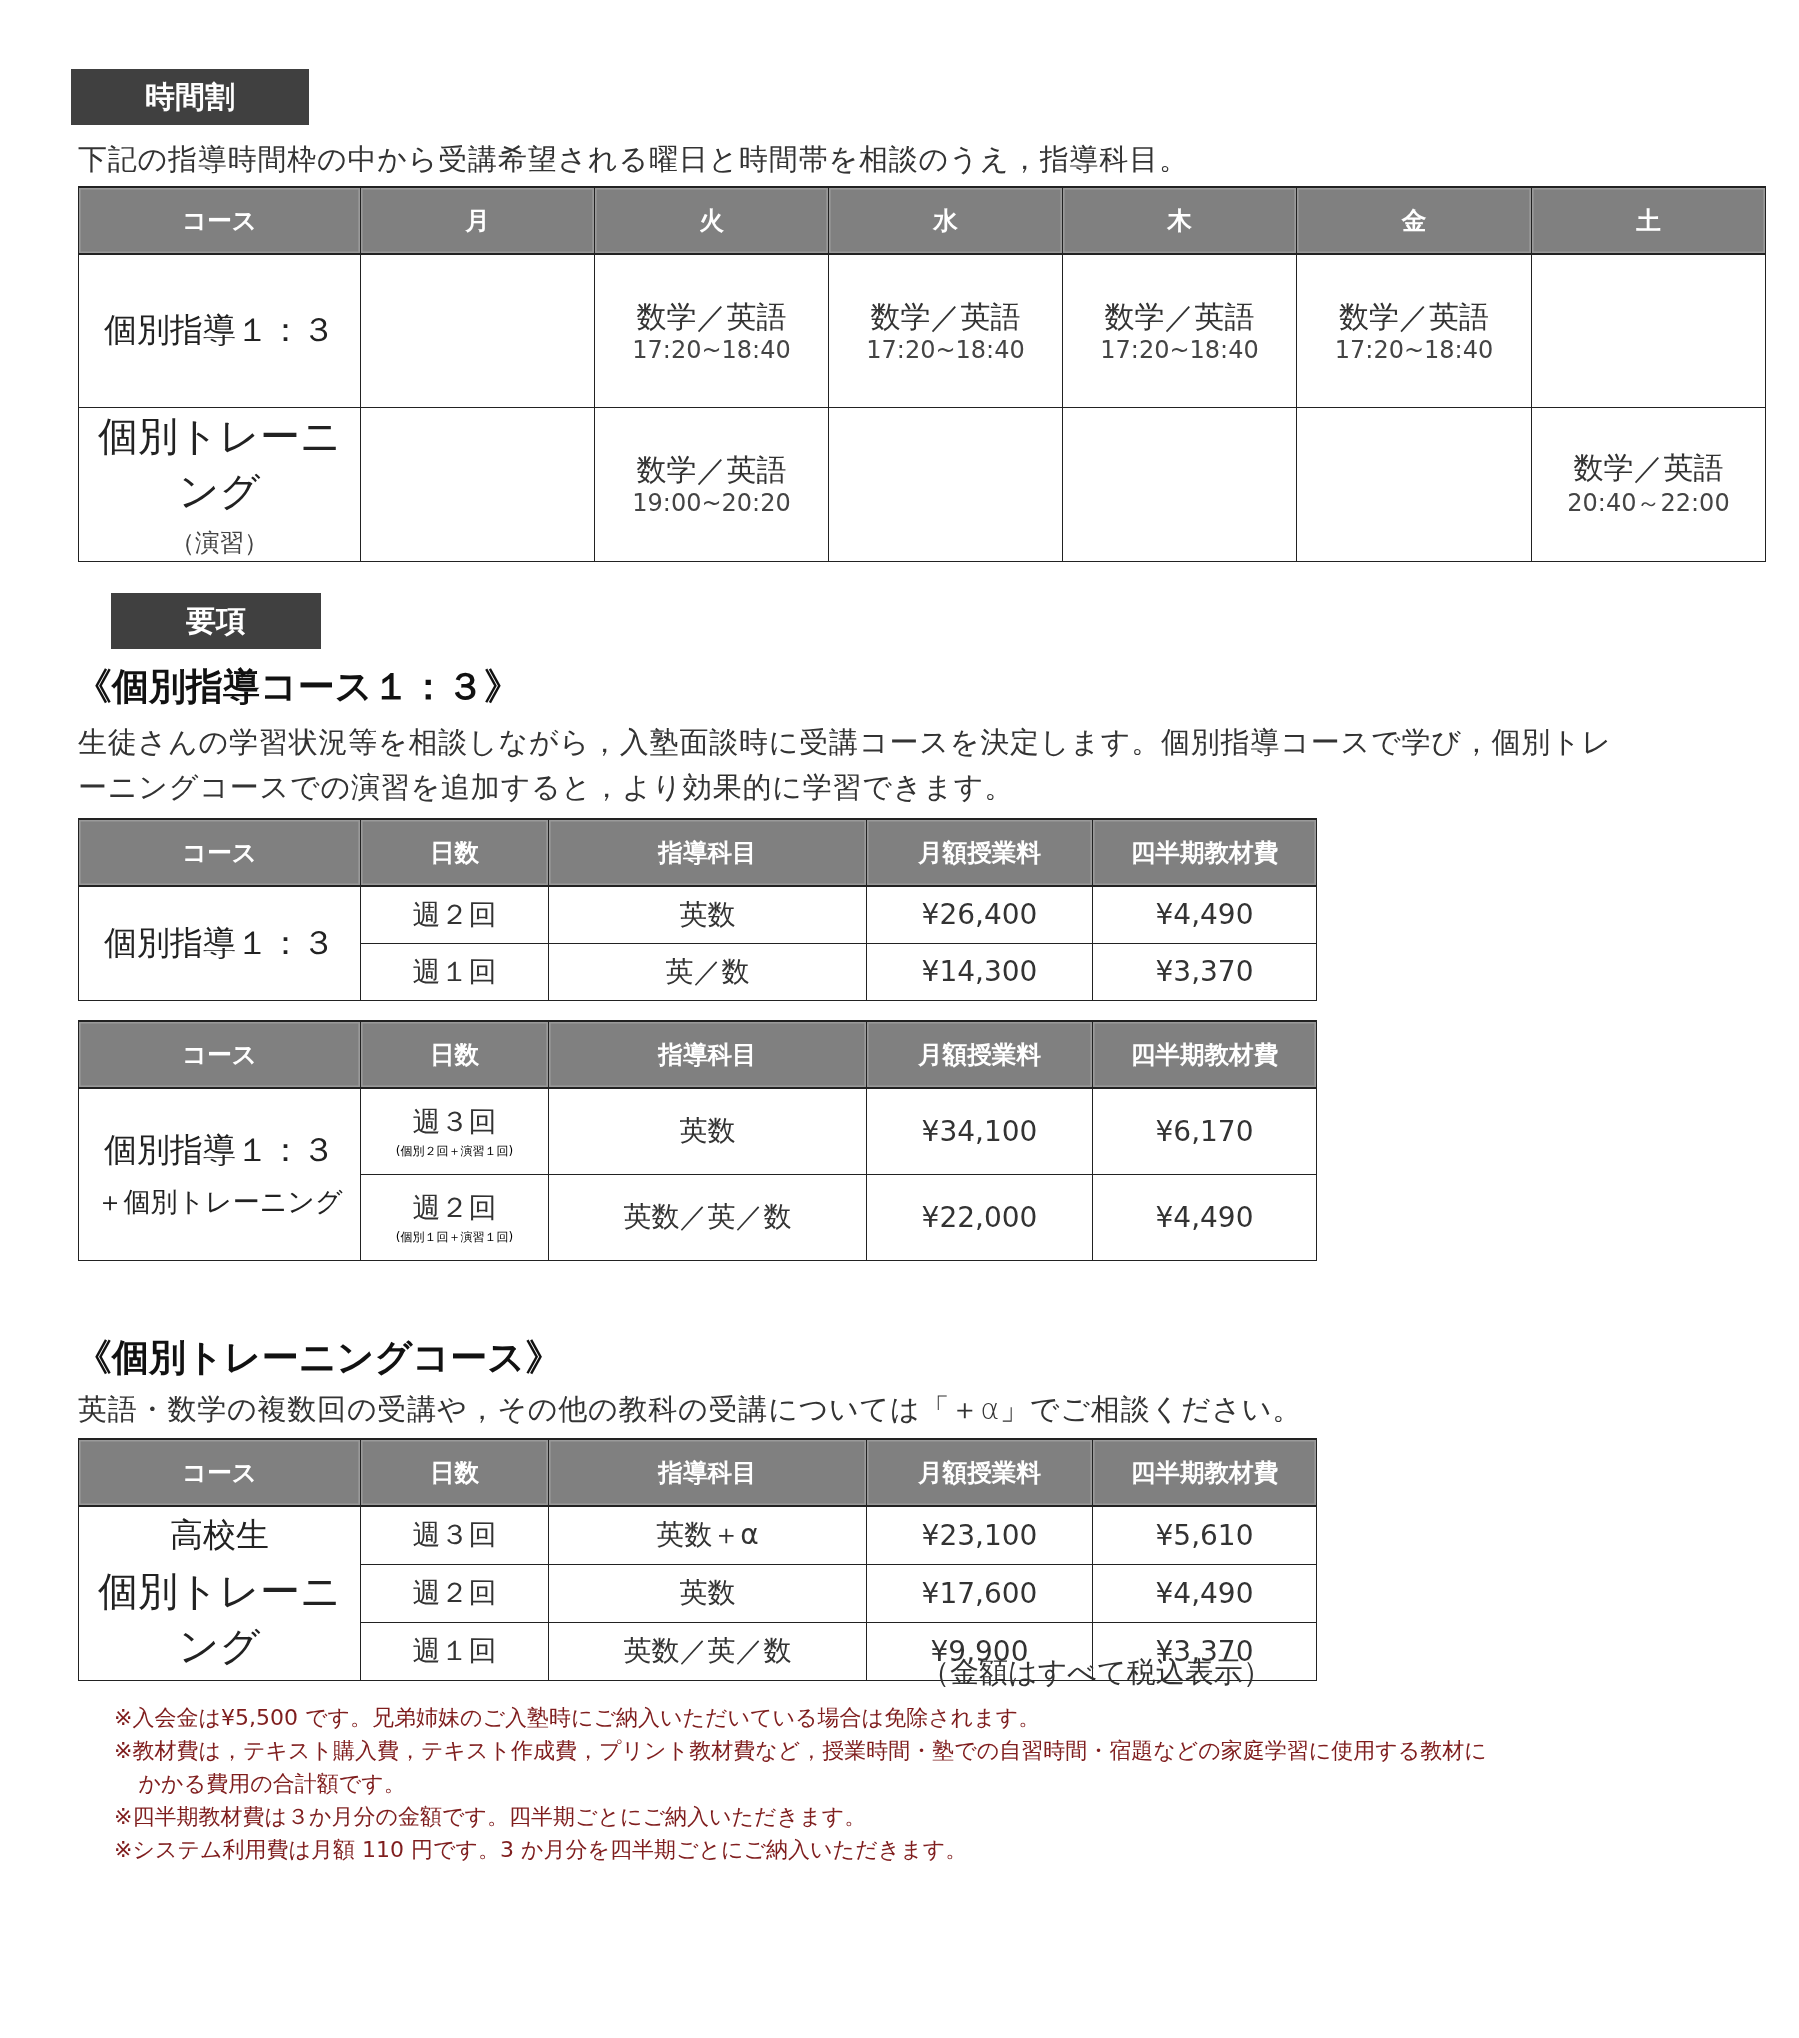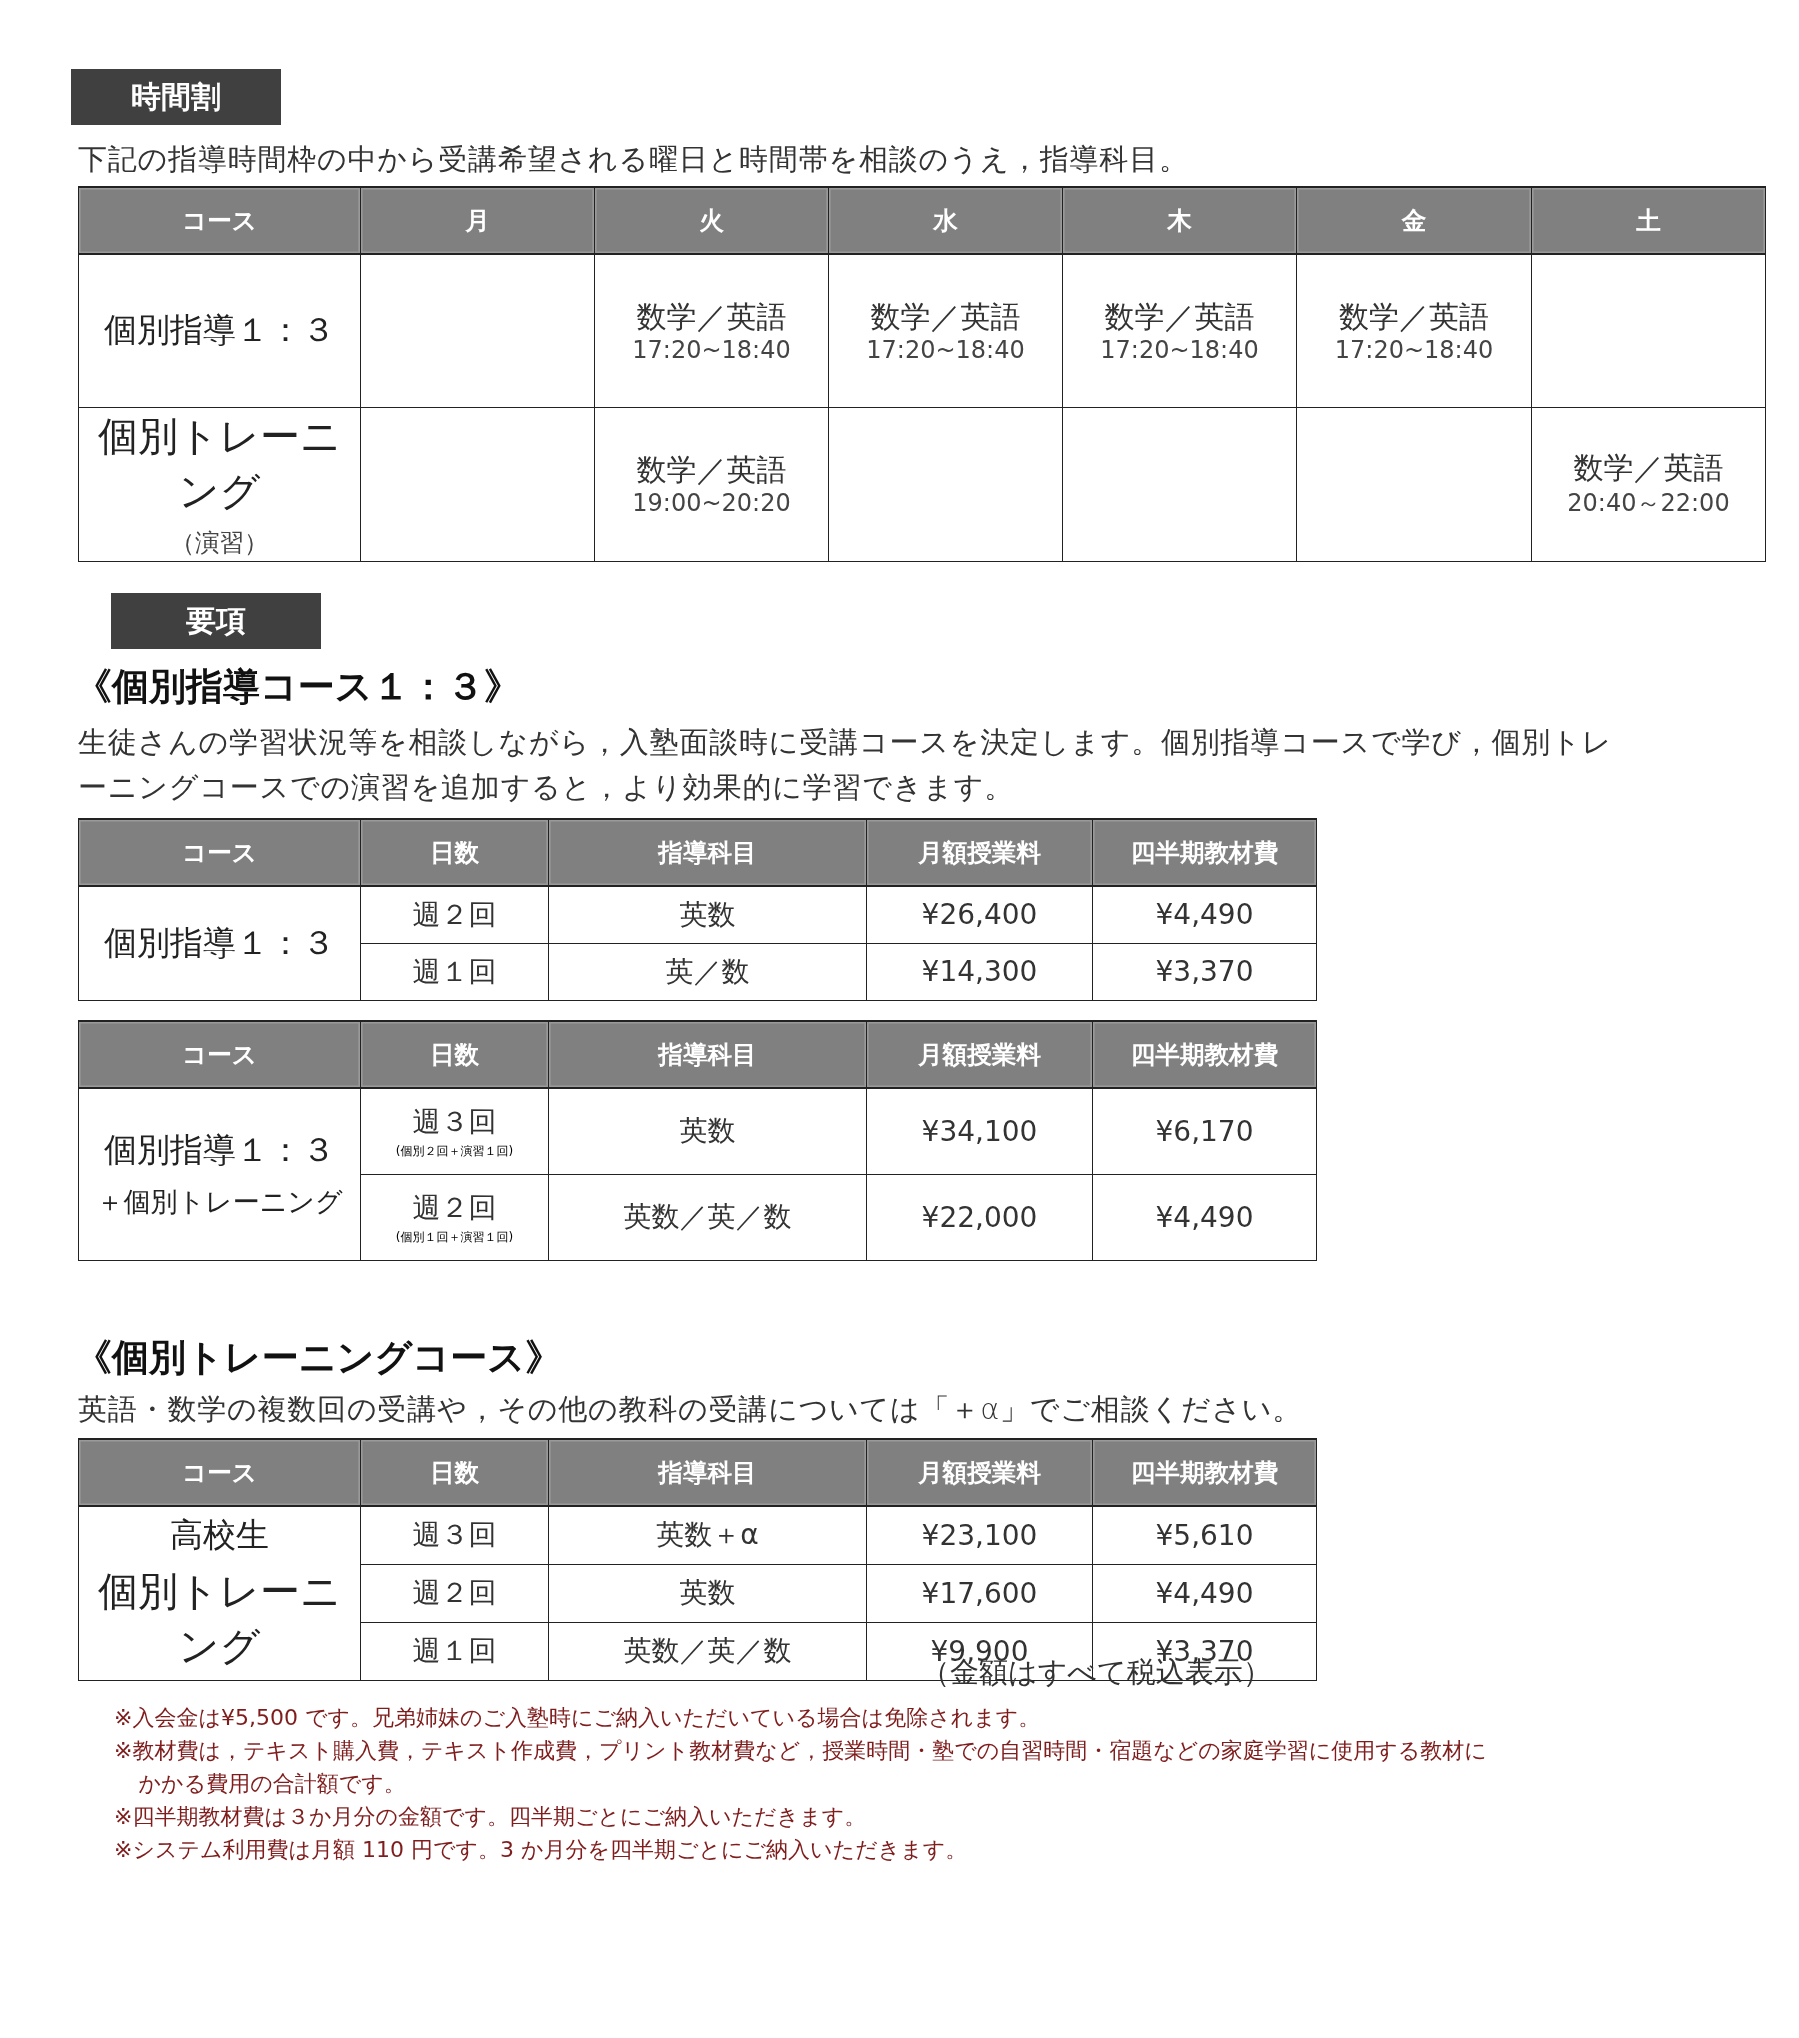--- a/index.html
+++ b/index.html
@@ -22,21 +22,21 @@
   .course-mid { font-size:40px; color:#222; }
   .course-small { font-size:24.6px; color:#444; }
   .fee td { font-size:28px; }
   .tiny { font-size:12px; color:#000000; display:block; margin-top:2px; }
   .note { font-size:29px; color:#333; white-space:nowrap; }
   .fn { font-size:22px; color:#7f1d1d; white-space:nowrap; line-height:33px; }
 </style>
 </head>
 <body>
 
-<div class="abs label-box" style="left:71px;top:69px;width:210px;height:56px;">時間割</div>
+<div class="abs label-box" style="left:71px;top:69px;width:238px;height:56px;">時間割</div>
 
 <div class="abs para" style="left:78px;top:140px;">下記の指導時間枠の中から受講希望される曜日と時間帯を相談のうえ，指導科目。</div>
 
 <table class="tt" style="left:78px;top:186px;width:1688px;">
   <colgroup>
     <col style="width:282px">
       <col style="width:234px">
       <col style="width:234px">
       <col style="width:234px">
       <col style="width:234px">

